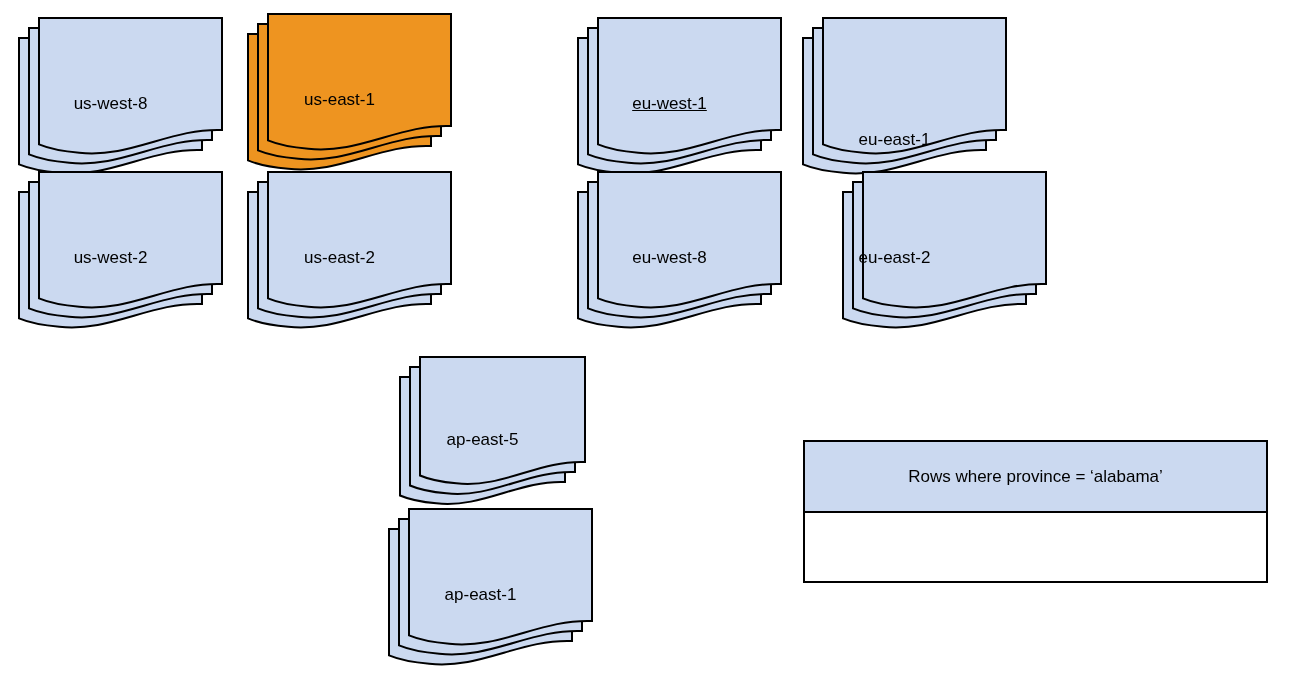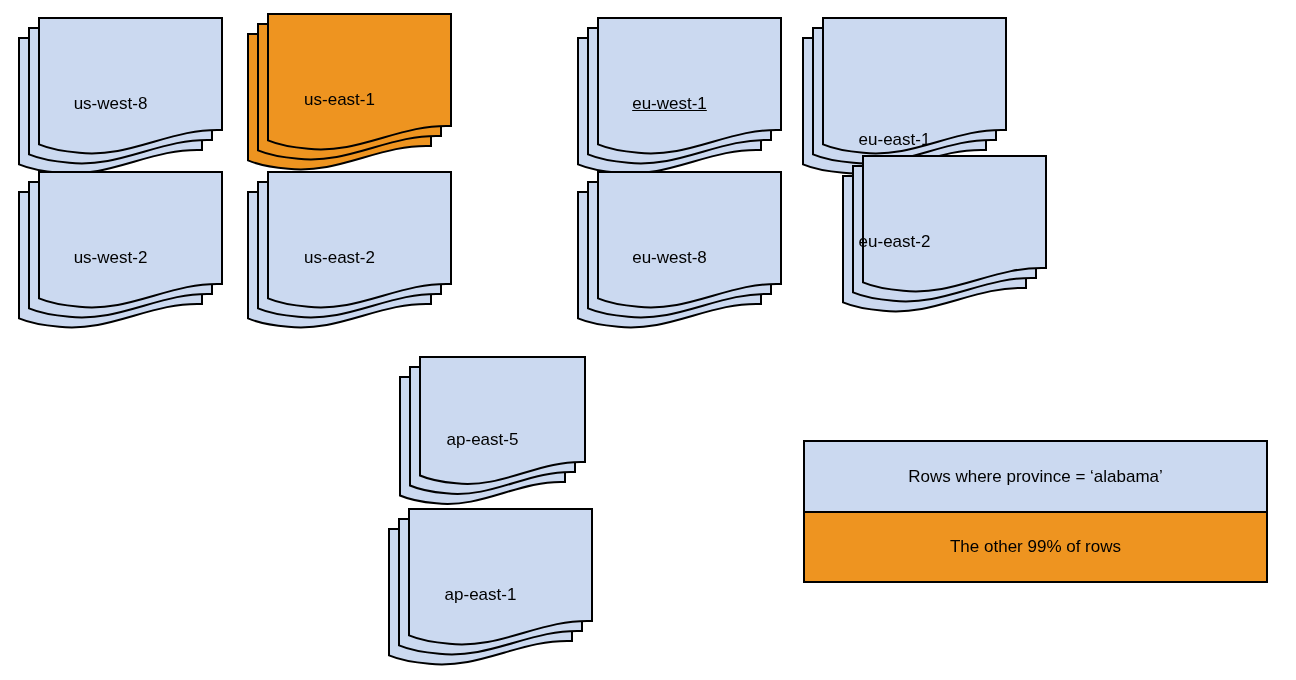--- a/index.html
+++ b/index.html
@@ -107,21 +107,21 @@
       <div class="doc-label" style="top: 76.32px; width: 183px;">us-east-2</div>
     </div>
     <div class="doc-stack" style="left: 578px; top: 172px; width: 203px; height: 173.6px;">
       <svg width="207" height="180.16">
         <path d="M 0 0 L 183 0 L 183 112 C 131.76 110 91.5 140.32 40.26 134.72 C 23.79 133.376 9.15 130.24 0 126.4 Z" transform="translate(0,20)" fill="#CBD9F0" stroke="#000000" stroke-width="2" stroke-linejoin="miter"></path>
         <path d="M 0 0 L 183 0 L 183 112 C 131.76 110 91.5 140.32 40.26 134.72 C 23.79 133.376 9.15 130.24 0 126.4 Z" transform="translate(10,10)" fill="#CBD9F0" stroke="#000000" stroke-width="2" stroke-linejoin="miter"></path>
         <path d="M 0 0 L 183 0 L 183 112 C 131.76 110 91.5 140.32 40.26 134.72 C 23.79 133.376 9.15 130.24 0 126.4 Z" transform="translate(20,0)" fill="#CBD9F0" stroke="#000000" stroke-width="2" stroke-linejoin="miter"></path>
       </svg>
       <div class="doc-label" style="top: 76.32px; width: 183px;">eu-west-8</div>
     </div>
-    <div class="doc-stack" style="left: 803px; top: 156px; width: 203px; height: 173.6px; padding-left: 40px;">
+    <div class="doc-stack" style="left: 803px; top: 172px; width: 203px; height: 173.6px; padding-left: 40px;">
       <svg width="207" height="180.16">
         <path d="M 0 0 L 183 0 L 183 112 C 131.76 110 91.5 140.32 40.26 134.72 C 23.79 133.376 9.15 130.24 0 126.4 Z" transform="translate(0,20)" fill="#CBD9F0" stroke="#000000" stroke-width="2" stroke-linejoin="miter"></path>
         <path d="M 0 0 L 183 0 L 183 112 C 131.76 110 91.5 140.32 40.26 134.72 C 23.79 133.376 9.15 130.24 0 126.4 Z" transform="translate(10,10)" fill="#CBD9F0" stroke="#000000" stroke-width="2" stroke-linejoin="miter"></path>
         <path d="M 0 0 L 183 0 L 183 112 C 131.76 110 91.5 140.32 40.26 134.72 C 23.79 133.376 9.15 130.24 0 126.4 Z" transform="translate(20,0)" fill="#CBD9F0" stroke="#000000" stroke-width="2" stroke-linejoin="miter"></path>
       </svg>
       <div class="doc-label" style="top: 76.32px; width: 183px;">eu-east-2</div>
     </div>
     <div class="doc-stack" style="left: 400px; top: 357px; width: 185px; height: 164px;">
       <svg width="189" height="170.4">
         <path d="M 0 0 L 165 0 L 165 105 C 118.8 103 82.5 131.55 36.3 126.3 C 21.45 125.04 8.25 122.1 0 118.5 Z" transform="translate(0,20)" fill="#CBD9F0" stroke="#000000" stroke-width="2" stroke-linejoin="miter"></path>
@@ -135,17 +135,14 @@
         <path d="M 0 0 L 183 0 L 183 112 C 131.76 110 91.5 140.32 40.26 134.72 C 23.79 133.376 9.15 130.24 0 126.4 Z" transform="translate(0,20)" fill="#CBD9F0" stroke="#000000" stroke-width="2" stroke-linejoin="miter"></path>
         <path d="M 0 0 L 183 0 L 183 112 C 131.76 110 91.5 140.32 40.26 134.72 C 23.79 133.376 9.15 130.24 0 126.4 Z" transform="translate(10,10)" fill="#CBD9F0" stroke="#000000" stroke-width="2" stroke-linejoin="miter"></path>
         <path d="M 0 0 L 183 0 L 183 112 C 131.76 110 91.5 140.32 40.26 134.72 C 23.79 133.376 9.15 130.24 0 126.4 Z" transform="translate(20,0)" fill="#CBD9F0" stroke="#000000" stroke-width="2" stroke-linejoin="miter"></path>
       </svg>
       <div class="doc-label" style="top: 76.32px; width: 183px;">ap-east-1</div>
     </div>
     <div class="legend" style="left: 803px; top: 440px; width: 465px; height: 143px;">
       <div class="legend-row legend-row-top" style="background: rgb(203, 217, 240); height: 71px;">
         <span>Rows where province = ‘alabama’</span>
       </div>
-      <div class="legend-row" style="background: rgb(238, 148, 32); height: 68px;">
-        <span>The other 99% of rows</span>
-      </div>
     </div>
   </div>
 
 </body></html>

